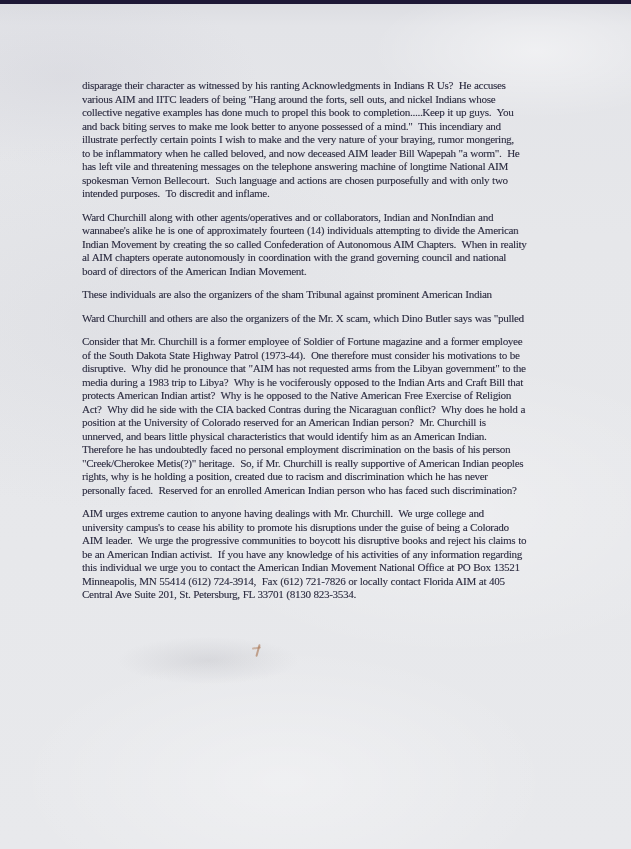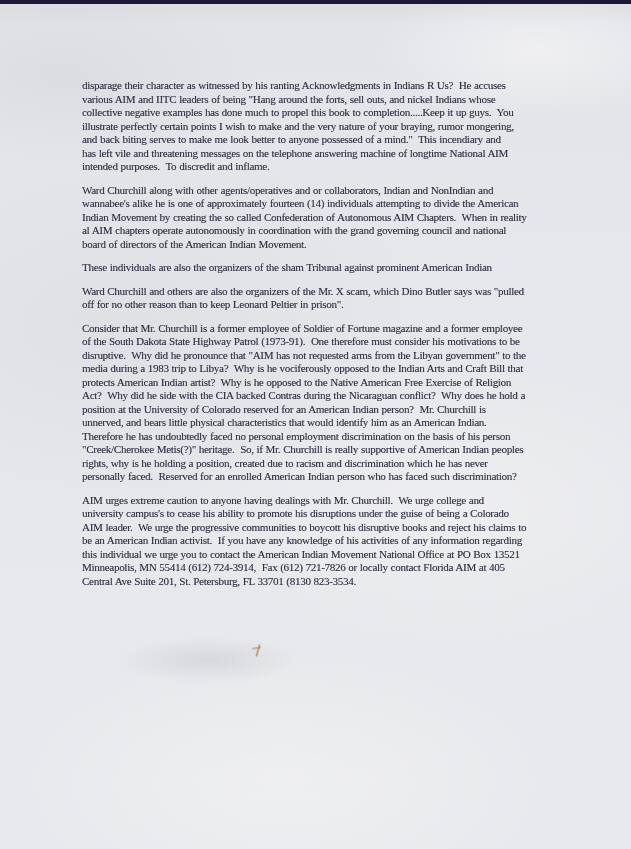--- a/index.html
+++ b/index.html
@@ -70,42 +70,43 @@
 </head>
 <body>
 
 <div class="scan-page">
   <div class="scan-edge-top" style="background: rgb(30, 24, 54);"></div>
   <div class="doc-text" style="color: rgb(48, 48, 68);">
       <div class="para">
         <div class="line">disparage their character as witnessed by his ranting Acknowledgments in Indians R Us?  He accuses</div>
         <div class="line">various AIM and IITC leaders of being "Hang around the forts, sell outs, and nickel Indians whose</div>
         <div class="line">collective negative examples has done much to propel this book to completion.....Keep it up guys.  You</div>
+        <div class="line">and back biting serves to make me look better to anyone possessed of a mind."  This incendiary and</div>
         <div class="line">illustrate perfectly certain points I wish to make and the very nature of your braying, rumor mongering,</div>
-        <div class="line">and back biting serves to make me look better to anyone possessed of a mind."  This incendiary and</div>
+        <div class="line">to be inflammatory when he called beloved, and now deceased AIM leader Bill Wapepah "a worm".  He</div>
         <div class="line">has left vile and threatening messages on the telephone answering machine of longtime National AIM</div>
+        <div class="line">spokesman Vernon Bellecourt.  Such language and actions are chosen purposefully and with only two</div>
         <div class="line">intended purposes.  To discredit and inflame.</div>
       </div>
       <div class="para">
         <div class="line">Ward Churchill along with other agents/operatives and or collaborators, Indian and NonIndian and</div>
         <div class="line">wannabee's alike he is one of approximately fourteen (14) individuals attempting to divide the American</div>
         <div class="line">Indian Movement by creating the so called Confederation of Autonomous AIM Chapters.  When in reality</div>
         <div class="line">al AIM chapters operate autonomously in coordination with the grand governing council and national</div>
         <div class="line">board of directors of the American Indian Movement.</div>
       </div>
       <div class="para">
         <div class="line">These individuals are also the organizers of the sham Tribunal against prominent American Indian</div>
       </div>
       <div class="para">
         <div class="line">Ward Churchill and others are also the organizers of the Mr. X scam, which Dino Butler says was "pulled</div>
-        <div class="line">off for no other reason than to keep Leonard Peltier in prison".</div>
       </div>
       <div class="para">
         <div class="line">Consider that Mr. Churchill is a former employee of Soldier of Fortune magazine and a former employee</div>
-        <div class="line">of the South Dakota State Highway Patrol (1973-91).  One therefore must consider his motivations to be</div>
+        <div class="line">of the South Dakota State Highway Patrol (1973-44).  One therefore must consider his motivations to be</div>
         <div class="line">disruptive.  Why did he pronounce that "AIM has not requested arms from the Libyan government" to the</div>
         <div class="line">media during a 1983 trip to Libya?  Why is he vociferously opposed to the Indian Arts and Craft Bill that</div>
         <div class="line">protects American Indian artist?  Why is he opposed to the Native American Free Exercise of Religion</div>
         <div class="line">Act?  Why did he side with the CIA backed Contras during the Nicaraguan conflict?  Why does he hold a</div>
         <div class="line">position at the University of Colorado reserved for an American Indian person?  Mr. Churchill is</div>
         <div class="line">unnerved, and bears little physical characteristics that would identify him as an American Indian.</div>
         <div class="line">Therefore he has undoubtedly faced no personal employment discrimination on the basis of his person</div>
         <div class="line">"Creek/Cherokee Metis(?)" heritage.  So, if Mr. Churchill is really supportive of American Indian peoples</div>
         <div class="line">rights, why is he holding a position, created due to racism and discrimination which he has never</div>
         <div class="line">personally faced.  Reserved for an enrolled American Indian person who has faced such discrimination?</div>

